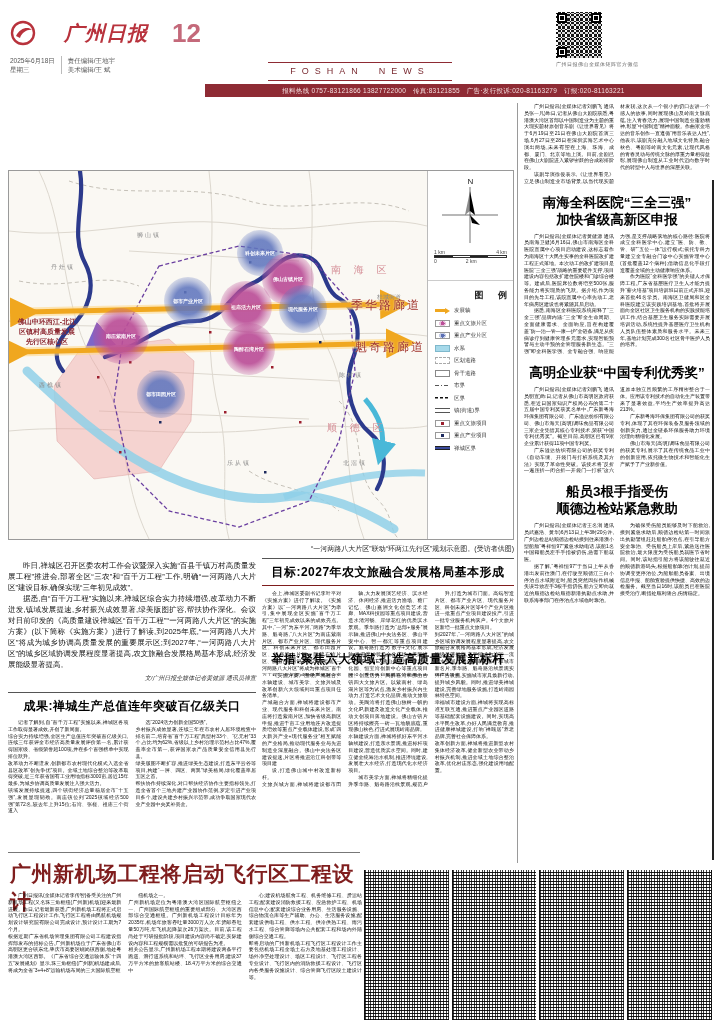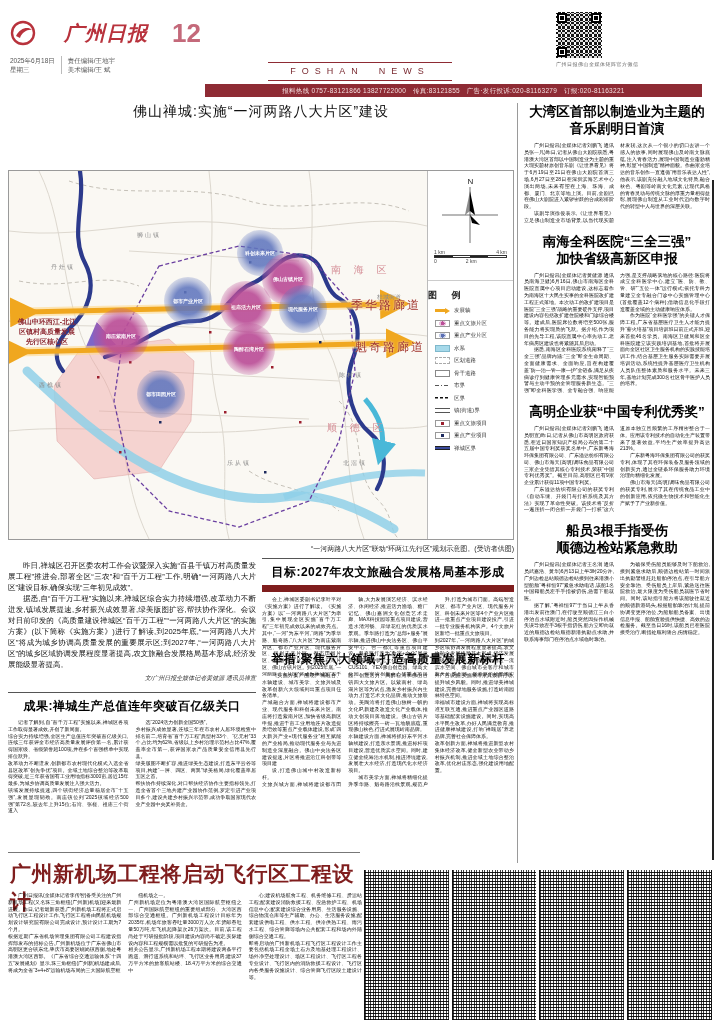--- a/index.html
+++ b/index.html
@@ -52,21 +52,21 @@
 
   .figure{left:8px;top:170px;width:506px;height:370px;border:1px solid #9a9a9a;background:#fbfaf6}
   .map-canvas{left:0;top:0;width:418px;height:368px;overflow:hidden}
   .legend-panel{left:418px;top:0;width:86px;height:368px;background:#fff;border-left:1px solid #bbb;
     font-size:5.5px;color:#333}
   .compass{position:relative;height:110px;border-bottom:1px solid #ccc}
   .compass .n{position:absolute;left:0;right:0;top:6px;text-align:center;font-size:8px;color:#222}
   .scale-row{position:absolute;left:6px;right:6px;top:78px;font-size:5px;color:#444}
   .scale-row .lbls{display:flex;justify-content:space-between}
   .scale-bar{height:3px;border:0.5px solid #333;background:linear-gradient(90deg,#222 0 25%,#fff 25% 50%,#222 50% 75%,#fff 75%)}
-  .legend-title{text-align:left;font-size:9px;letter-spacing:6px;color:#222;margin:8px 0 5px;font-weight:bold}
+  .legend-title{text-align:right;font-size:9px;letter-spacing:6px;color:#222;margin:8px 0 5px;font-weight:bold}
   .legend-list{padding:0 7px}
   .legend-item{display:flex;align-items:center;gap:4px;margin-bottom:5.5px}
   .sw{width:15px;height:7px;border:0.5px solid #999;flex:none;background:#fff;position:relative}
   .sw-axis{border:none;background:linear-gradient(#f0a71f,#f0a71f) 0 50%/11px 3px no-repeat}
   .sw-axis::after{content:"";position:absolute;right:0;top:0.5px;border-left:5px solid #f0a71f;border-top:3px solid transparent;border-bottom:3px solid transparent}
   .sw-pinkzone{background:radial-gradient(circle at 50% 50%,#bb4f98 0 2px,rgba(187,79,152,.35) 2px 3.5px,#fff 3.6px)}
   .sw-bluezone{background:radial-gradient(circle at 50% 50%,#5a6fb4 0 2px,rgba(90,111,180,.35) 2px 3.5px,#fff 3.6px)}
   .sw-water{background:#a6d9ea;border-color:#7fb8cc}
   .sw-distroad{border:0.5px dashed #aaa}
   .sw-road{border:0.5px solid #888}
@@ -87,21 +87,21 @@
   .map-annot{position:absolute;color:#8e2b34;font-size:7px;font-weight:bold;line-height:10px;text-align:center}
   .fig-caption{left:8px;top:544px;width:506px;text-align:right;font-size:7px;color:#222}
 
   .intro{left:8px;top:560px;width:248px;font-size:7.5px;line-height:11px;text-align:justify;color:#111}
   .intro p{text-indent:2em}
   .byline{text-align:right;font-size:6px;color:#333;margin-top:3px;font-style:italic}
 
   .subbox{color:#111}
   .subbox .sb-title{text-align:center;font-weight:bold;font-size:12px;letter-spacing:.5px;
     border-top:1px solid #555;padding:5px 0 4px;color:#000}
-  .sb-title.ruled{border-bottom:7px solid #7f1d1d;margin-bottom:4px}
+  .sb-title.ruled{border-bottom:1px solid #7f1d1d;margin-bottom:4px}
   .cols{font-size:5px;line-height:6.8px;text-align:justify;column-gap:7px}
   .cols p{text-indent:2em}
   .cols3{column-count:3}.cols2{column-count:2}
   .goal-box{left:262px;top:558px;width:252px;height:118px;overflow:hidden}
   .ach-box{left:8px;top:692px;width:248px;height:156px;overflow:hidden}
   .mea-box{left:262px;top:645px;width:252px;height:164px;overflow:hidden}
 
   
   .col-divider{left:517px;top:103px;width:1px;height:760px;background:#9a9a9a}
   .right-col{left:524px;top:103px;width:186px}
@@ -158,21 +158,20 @@
           <i></i>
           <i></i>
           <i></i>
         </div>
     </div>
     <div class="qr-note">广州日报佛山全媒体矩阵官方微信</div>
   </div>
 
   <div class="abs hotline">报料热线 0757-83121866 13827722000　传真:83121855　广告·发行投诉:020-81163279　订报:020-81163221</div>
 
-  <div class="abs kicker">佛山禅城:实施“一河两路八大片区”建设</div>
   <div class="abs vline-right-edge"></div>
 
   <div class="abs figure">
     <div class="abs map-canvas">
       <svg width="418" height="368" viewBox="0 0 418 368">
         <defs>
           <marker id="oar" markerWidth="6" markerHeight="6" refX="3" refY="3" orient="auto">
             <path d="M0,0 L6,3 L0,6 Z" fill="#f0a71f"></path>
           </marker>
           <marker id="par" markerWidth="5" markerHeight="5" refX="2.5" refY="2.5" orient="auto">
@@ -401,24 +400,20 @@
       <p style="white-space:pre-line">城市美学方面,禅城将精细化提升季华路、魁奇路沿线景观,规范户外广告设施,实施城市家具焕新行动,提升城乡风貌。同时,推进绿美禅城建设,完善绿地服务设施,打造岭南园林特色空间。
 幸福城市建设方面,禅城将实现高标准互联互通,推进重点产业园区道路等基础配套设施建设。同时,实现高水平民生改革,办好人民满意教育,推进健康禅城建设,打响“禅颐居”养老品牌,完善社会保障体系。
 改革创新方面,禅城将推进新型农村集体经济改革,健全新型农业带动乡村振兴机制,推进全域土地综合整治改革,优化村庄形态,强化建设用地配置。</p>
     </div>
   </div>
 
   <div class="abs col-divider"></div>
   <div class="abs right-col">
 
     <div class="r-article">
-      <div class="r-title">
-        <div>大湾区首部以制造业为主题的</div>
-          <div>音乐剧明日首演</div>
-      </div>
       <div class="r-body">
         <p>广州日报讯(全媒体记者刘鹏飞 通讯员张一凡)昨日,记者从佛山大剧院获悉,粤港澳大湾区首部以中国制造业为主题的重大现实题材原创音乐剧《让世界看见》将于6月19日至21日在佛山大剧院首演三场,6月27日至28日在深圳滨海艺术中心演出两场,未来有望在上海、珠海、成都、厦门、北京等地上演。目前,全剧已在佛山大剧院进入紧锣密鼓的合成彩排阶段。</p>
         <p>该剧导演徐俊表示,《让世界看见》立足佛山制造业市场背景,以当代现实题材发轫,这次从一个很小的切口去讲一个感人的故事,同时展现佛山及岭南文脉底蕴,注入青春活力,展现中国制造业蓬勃精神,彰显“中国制造”精神面貌。作曲家金培达的音乐创作一直遵循“用音乐表达人性”,他表示,该剧充分融入地域文化特质,融合秋色、粤剧等岭南文化元素,让现代风格的青春灵动与传统文脉的厚重力量相得益彰,展现佛山制造从工业时代迈向数字时代的转型中人与世界的深层关联。</p>
       </div>
     </div>
 
     <div class="r-article">
       <div class="r-title">
         <div>南海全科医院“三全三强”</div>
           <div>加快省级高新区申报</div>

